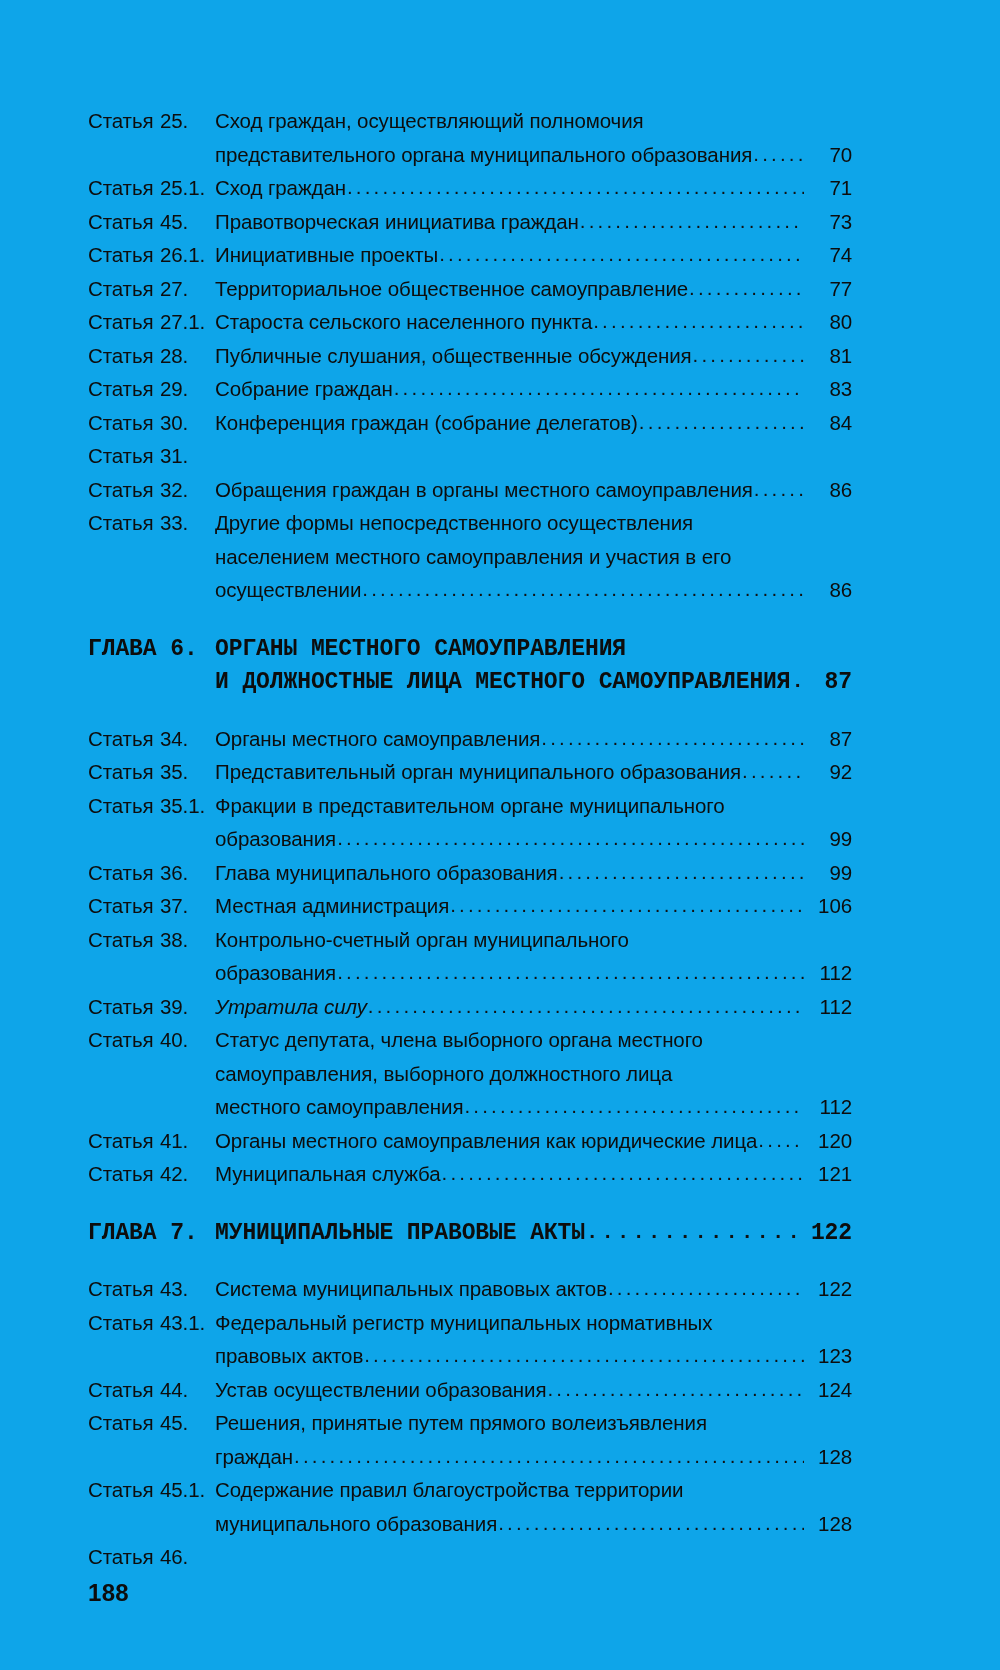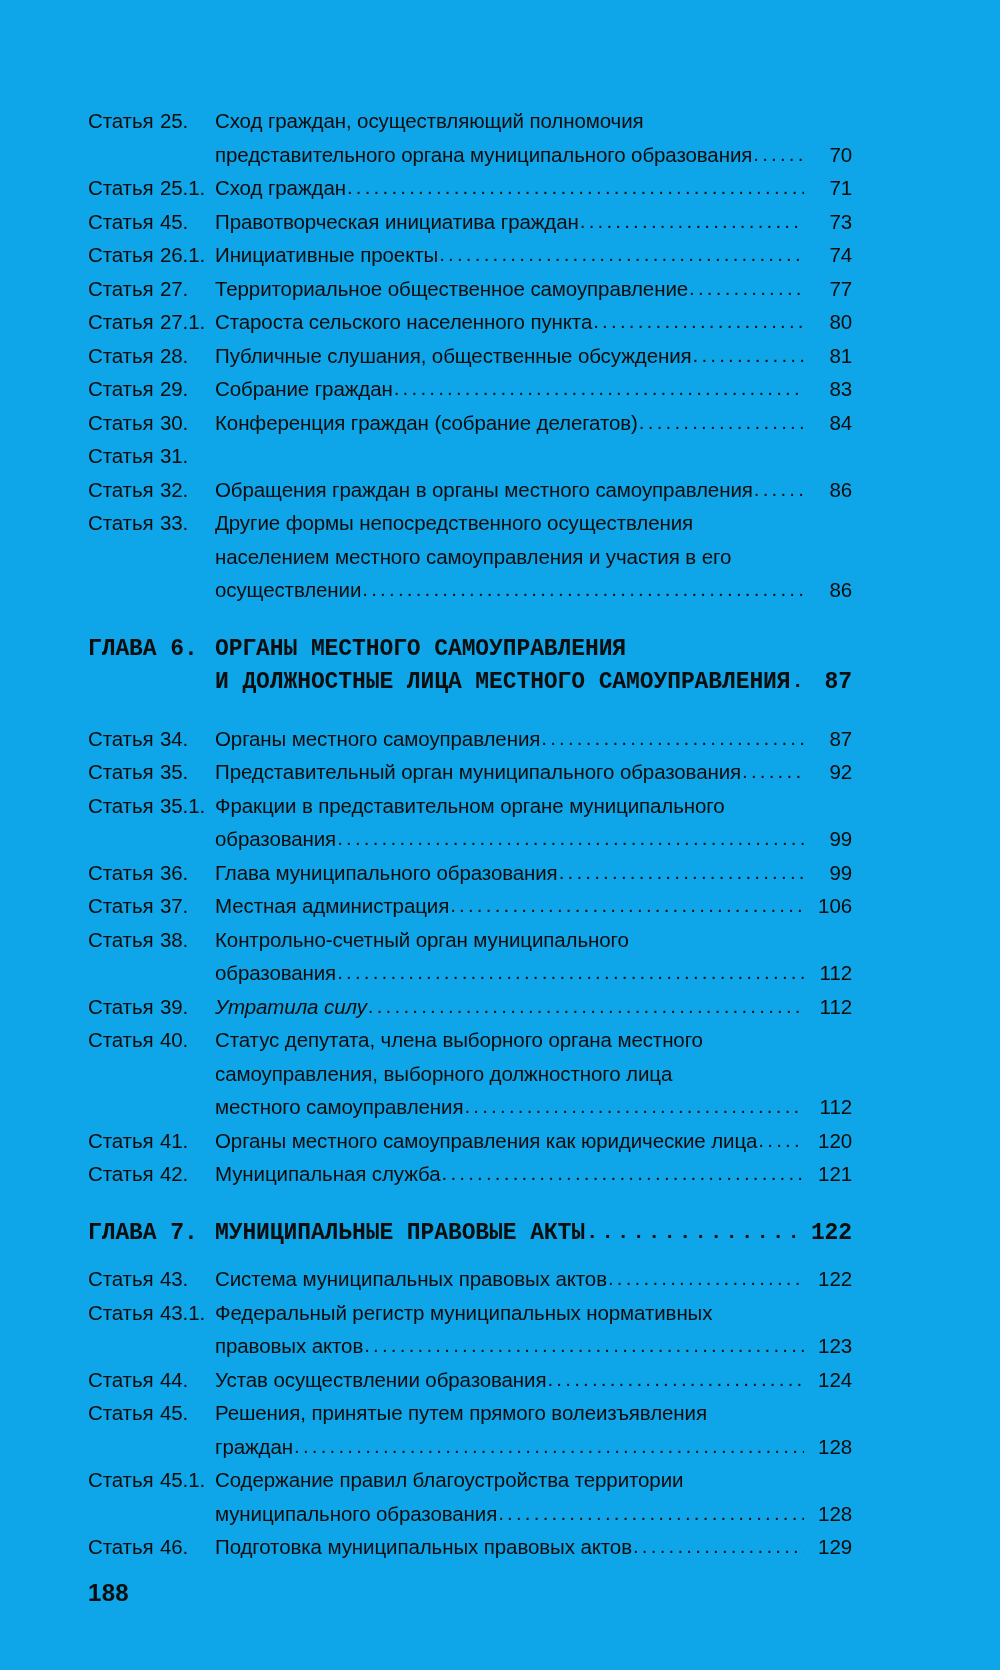--- a/index.html
+++ b/index.html
@@ -390,21 +390,21 @@
       </div>
       <div class="row">
         <span class="lbl">Статья</span>
         <span class="num">42.</span>
         <span class="body-col">
           <span class="title">Муниципальная служба</span>
           <span class="leader"></span>
           <span class="pg">121</span>
         </span>
       </div>
-      <div class="row chapter gap-before gap-after" style="margin-bottom: 12px;">
+      <div class="row chapter gap-before gap-after" style="margin-bottom: 22px;">
         <span class="lbl">ГЛАВА 7.</span>
         <span class="body-col">
           <span class="title">МУНИЦИПАЛЬНЫЕ ПРАВОВЫЕ АКТЫ</span>
           <span class="leader"></span>
           <span class="pg">122</span>
         </span>
       </div>
       <div class="row">
         <span class="lbl">Статья</span>
         <span class="num">43.</span>
@@ -473,23 +473,18 @@
         <span class="num">45.1.</span>
         <span class="body-col">
           <span class="title">муниципального образования</span>
           <span class="leader"></span>
           <span class="pg">128</span>
         </span>
       </div>
       <div class="row">
         <span class="lbl">Статья</span>
         <span class="num">46.</span>
-        <span class="body-col">
-          <span class="title">Подготовка муниципальных правовых актов</span>
-          <span class="leader"></span>
-          <span class="pg">129</span>
-        </span>
       </div>
     </div>
 
   <div class="folio">188</div>
 
 </div>
 
 </body></html>

